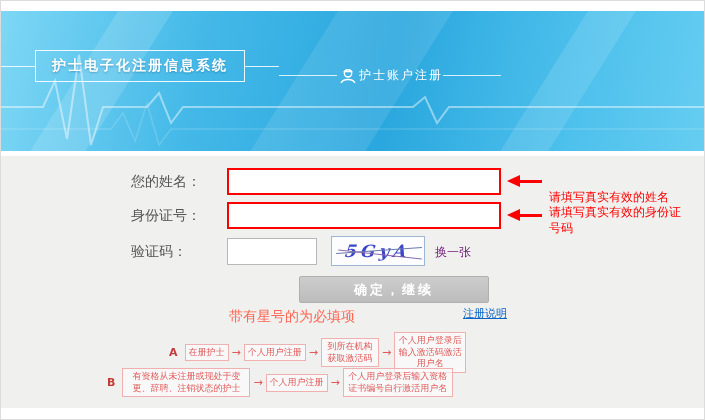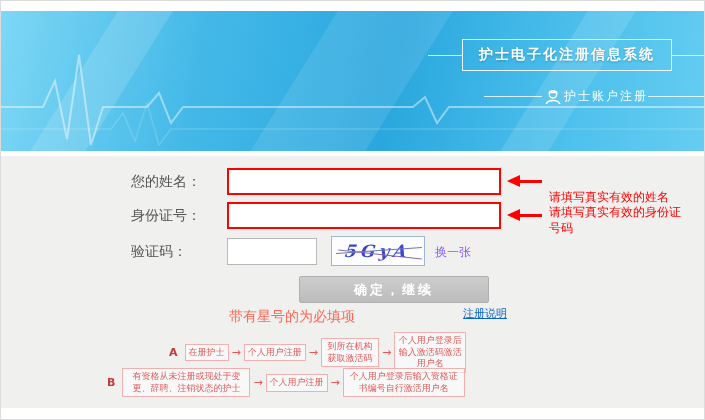--- a/index.html
+++ b/index.html
@@ -8,21 +8,21 @@
           border:1px solid #dcdcdc; overflow:hidden; margin:0 auto; }
 
   
   .banner { position:absolute; left:0; top:10px; width:705px; height:140px; overflow:hidden;
             background:linear-gradient(100deg,#7ed7f5 0%,#44b9e8 28%,#2aa7de 55%,#4cc0ec 80%,#66cdf1 100%); }
   .streak { position:absolute; top:-30px; height:210px; transform:skewX(-32deg); background:rgba(255,255,255,0.14); }
   .s1 { left:70px;  width:55px; }
   .s2 { left:290px; width:115px; background:rgba(255,255,255,0.10); }
   .s3 { left:540px; width:48px;  background:rgba(255,255,255,0.12); }
   .ekg { position:absolute; left:0; top:0; }
-  .banner-content { position:relative; display:flex; flex-direction:column; align-items:flex-end; padding-top:28px; }
+  .banner-content { position:relative; display:flex; align-items:flex-start; padding-top:39px; }
   .title-row { display:flex; align-items:center; }
   .flank { width:34px; height:1px; background:rgba(255,255,255,0.85); }
   .title-box { border:1px solid rgba(255,255,255,0.9); padding:6px 16px; color:#ffffff;
                font-size:14px; font-weight:bold; letter-spacing:2px;
                text-shadow:0 1px 2px rgba(0,70,110,0.35); white-space:nowrap; }
   .subtitle-row { display:flex; align-items:center; margin-top:14px; }
   .subline { width:58px; height:1px; background:rgba(255,255,255,0.8); }
   .subtitle-text { color:#ffffff; font-size:12px; letter-spacing:2px; white-space:nowrap; }
   .nurse-icon-wrap { display:inline-flex; }
 
@@ -51,21 +51,21 @@
   .hint-id   { left:548px; top:48px; width:140px; }
 
   .captcha-box { position:absolute; left:330px; top:80px; width:94px; height:30px;
                  background:#fdfdff; border:1px solid #9db6d8; overflow:hidden; }
   .captcha-text { display:block; text-align:center; line-height:28px; font-size:17px; font-weight:bold;
                   font-style:italic; color:#3c46c8; letter-spacing:4px; transform:skewX(-8deg);
                   font-family:"DejaVu Serif",serif; }
   .strike { position:absolute; height:1px; background:#6a7ab0; }
   .st1 { left:4px; top:13px; width:86px; transform:rotate(-4deg); }
   .st2 { left:6px; top:17px; width:84px; transform:rotate(6deg); background:#8a6ab0; }
-  .refresh-link { position:absolute; left:434px; top:88px; font-size:12px; color:#8b5cf6;
+  .refresh-link { position:absolute; left:434px; top:88px; font-size:12px; color:#701a75;
                   cursor:pointer; white-space:nowrap; }
 
   .submit-btn { position:absolute; left:298px; top:120px; width:190px; height:27px;
                 background:linear-gradient(#cdcdcd,#bcbcbc); border:1px solid #b0b0b0; border-radius:2px;
                 color:#ffffff; font-weight:bold; font-size:13px; letter-spacing:3px; cursor:pointer; }
   .required-note { position:absolute; left:228px; top:152px; font-size:14px; color:#ff6655; }
   .help-link { position:absolute; left:462px; top:150px; font-size:11px; color:#0a64c8;
                text-decoration:underline; cursor:pointer; }
 
   
@@ -73,21 +73,21 @@
   .row-a { left:168px; top:176px; }
   .row-b { left:106px; top:212px; }
   .flow-label { color:#c23a3a; font-weight:bold; font-size:11px; margin-right:7px; }
   .flow-box { border:1px solid #f0b0b0; background:rgba(255,255,255,0.55); color:#e05a5a;
               font-size:9px; line-height:1.3; padding:2px 3px; text-align:center; }
   .flow-arrow { color:#e05a5a; font-size:11px; margin:0 3px; }
   .nowrap { white-space:nowrap; }
   .b-a3 { width:58px; }
   .b-a4 { width:72px; }
   .b-b1 { width:128px; }
-  .b-b3 { width:122px; }
+  .b-b3 { width:110px; }
 </style>
 </head>
 <body>
 
 <div class="page">
 
   <div class="banner">
     <div class="streak s1"></div>
     <div class="streak s2"></div>
     <div class="streak s3"></div>

